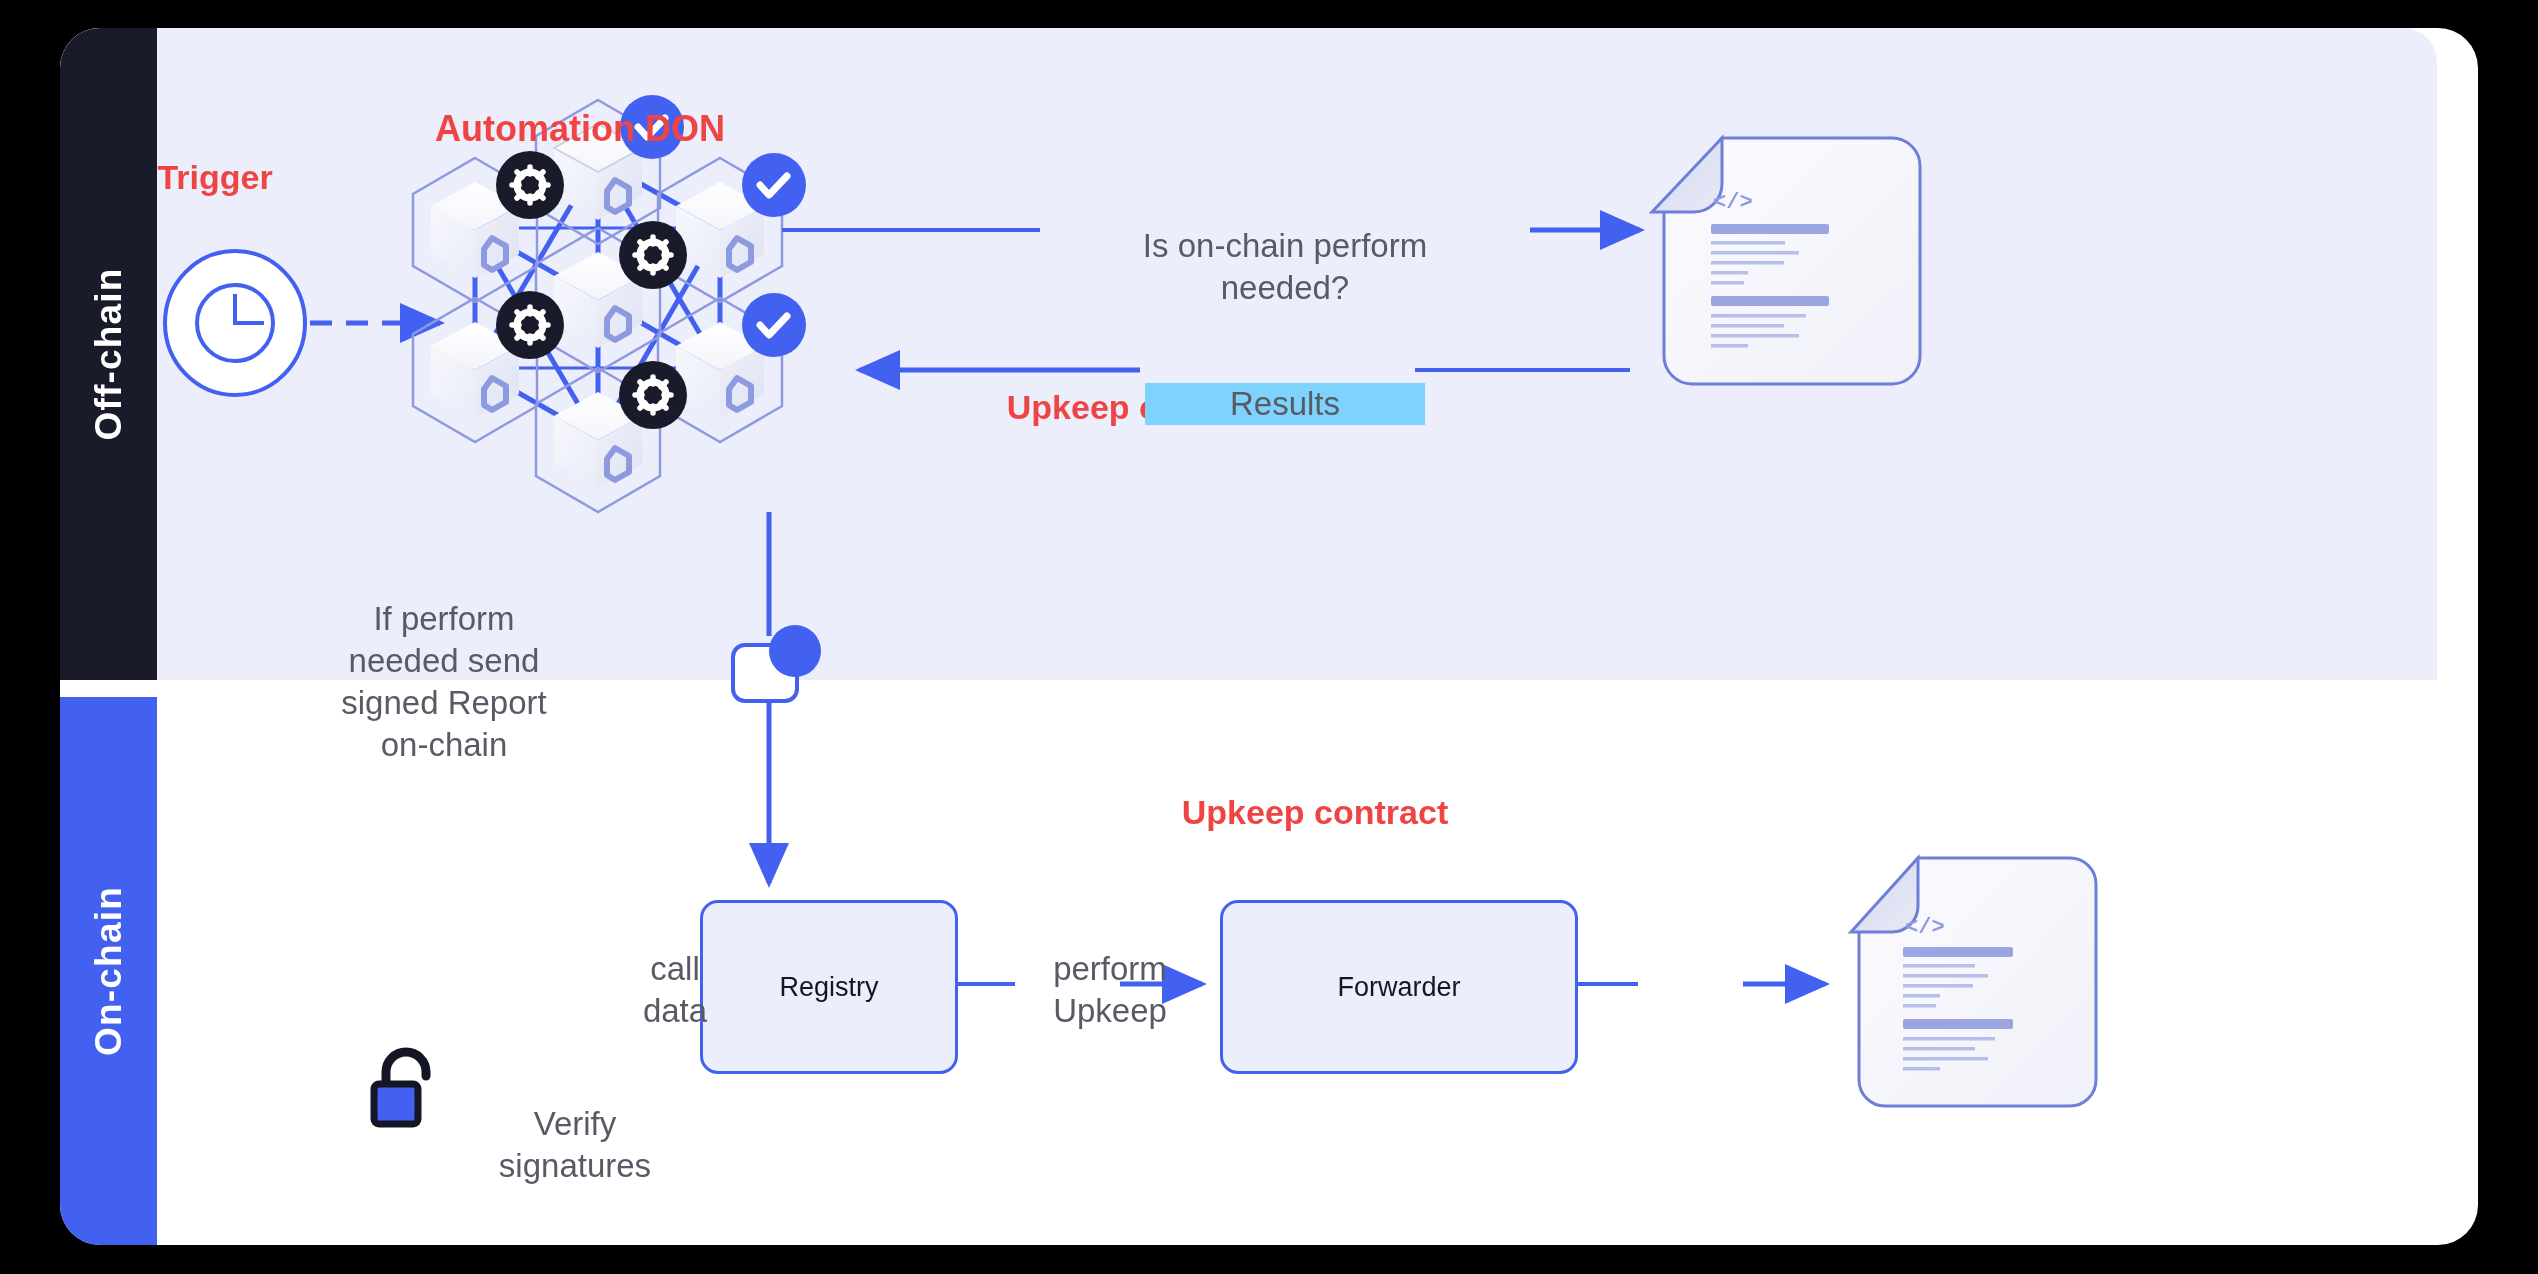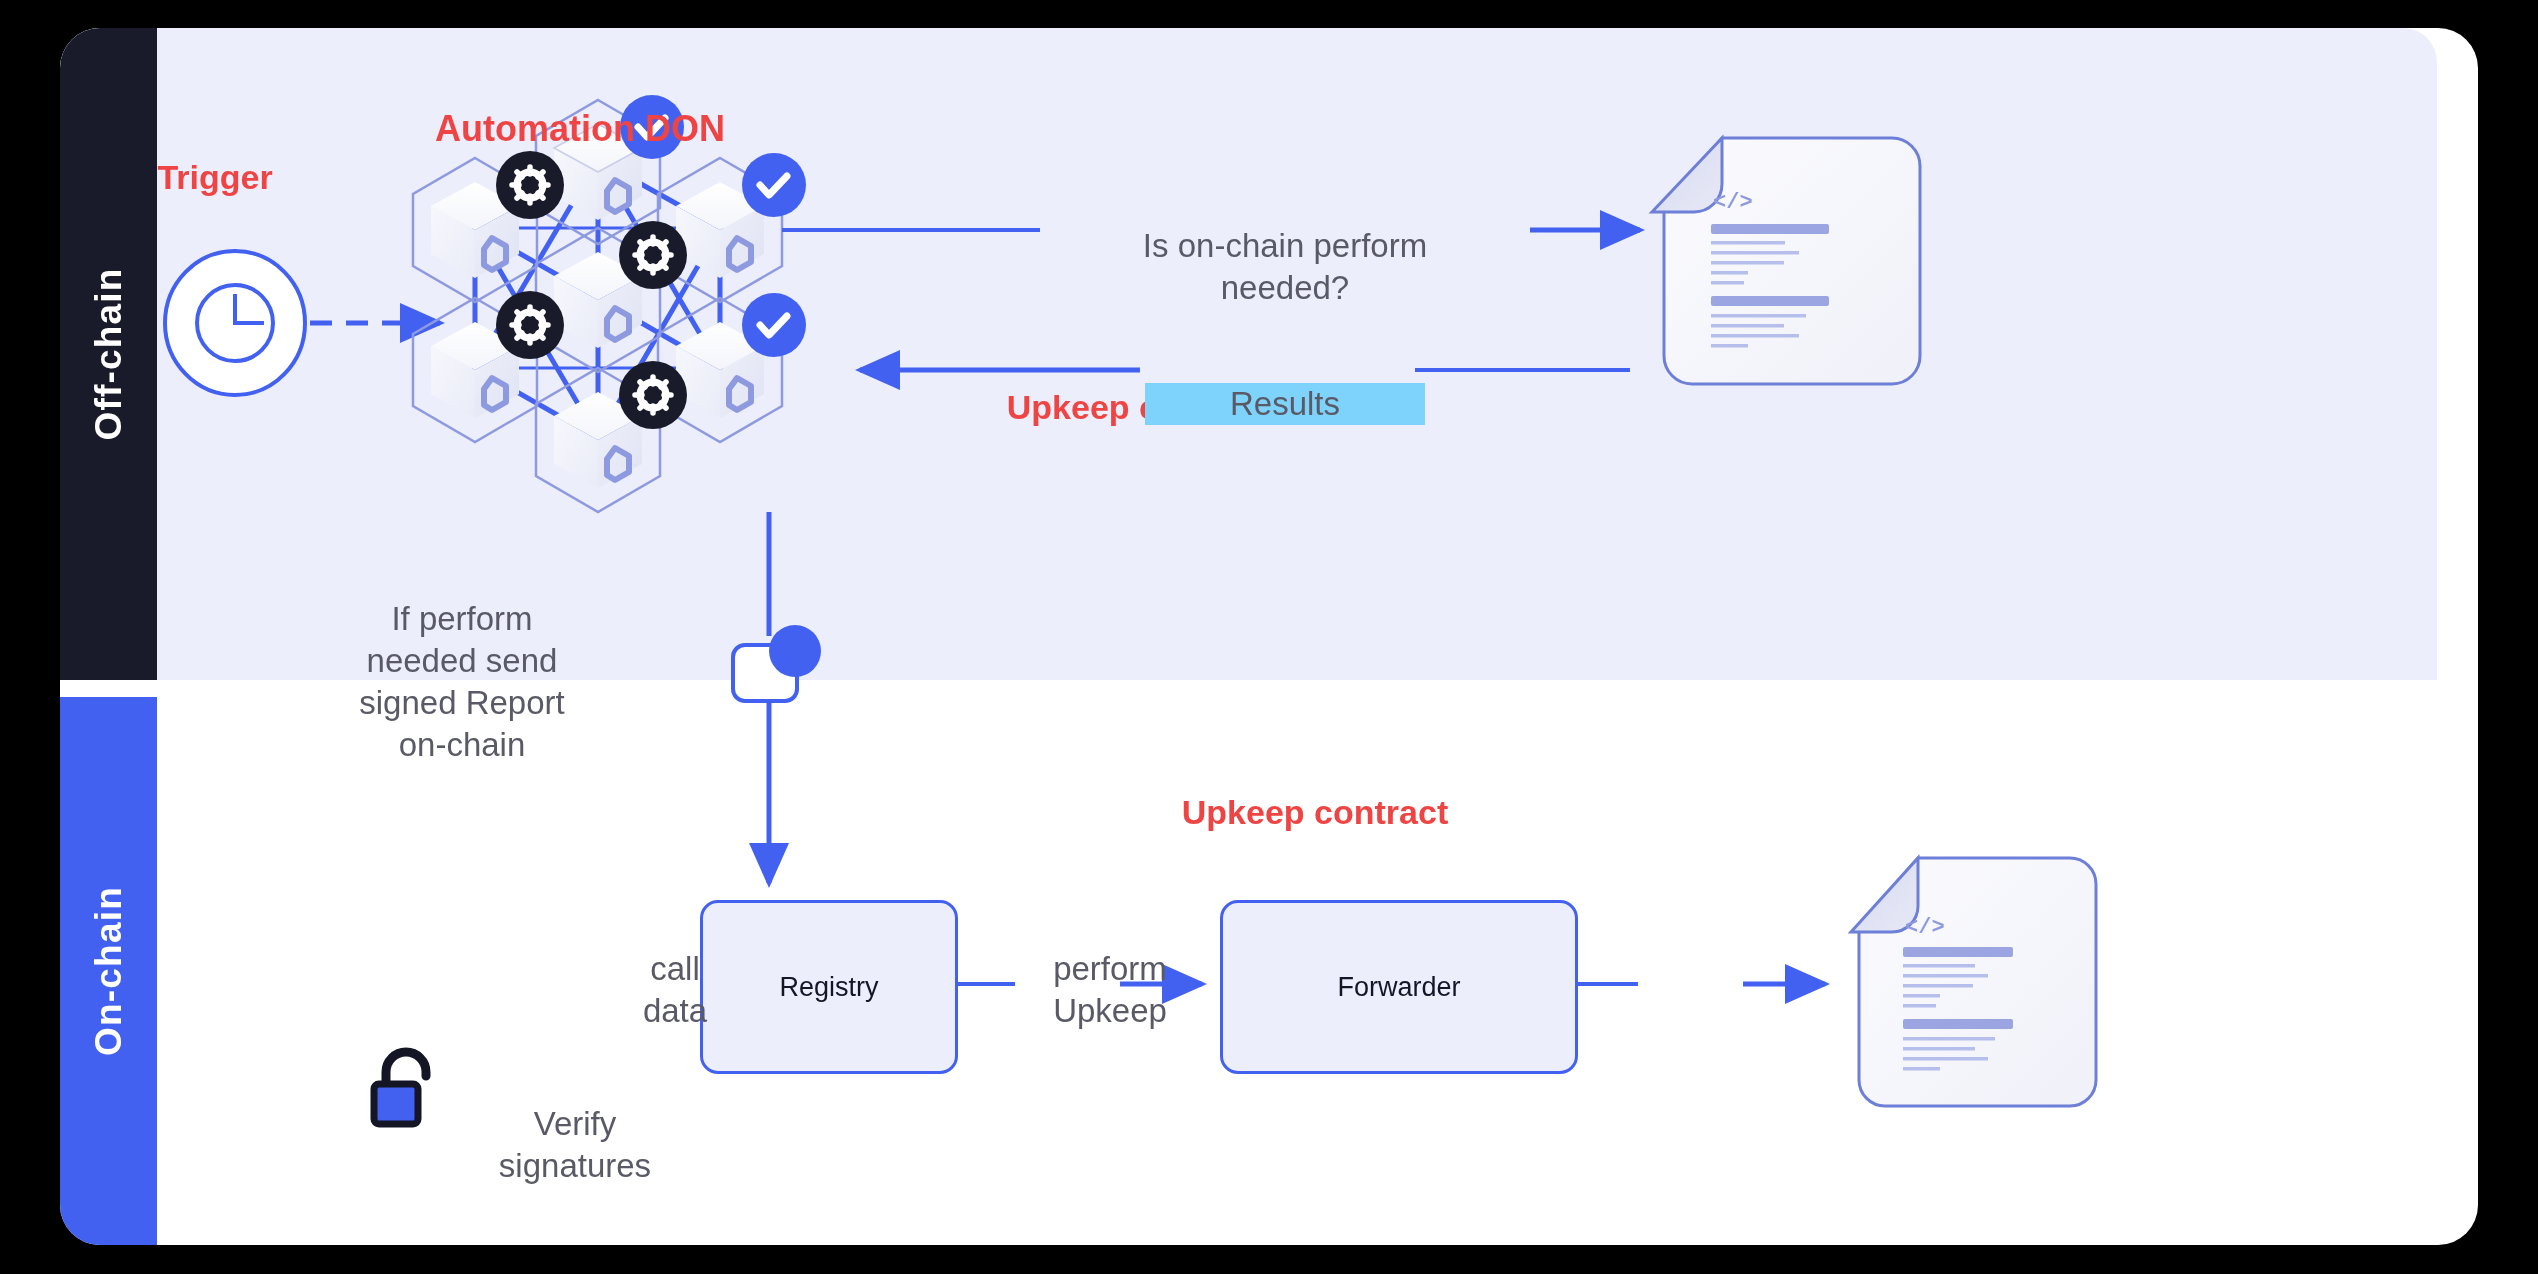--- a/index.html
+++ b/index.html
@@ -135,21 +135,21 @@
     top: 197px;
     width: 460px;
   }
   #lbl-results {
     left: 1085px;
     top: 355px;
     width: 280px;
     background: #7dd3fc;
   }
   #lbl-if-perform {
-    left: 232px;
+    left: 214px;
     top: 570px;
     width: 340px;
     text-align: center;
   }
   #lbl-call-data {
     left: 535px;
     top: 920px;
     width: 160px;
   }
   #lbl-perform-upkeep {

